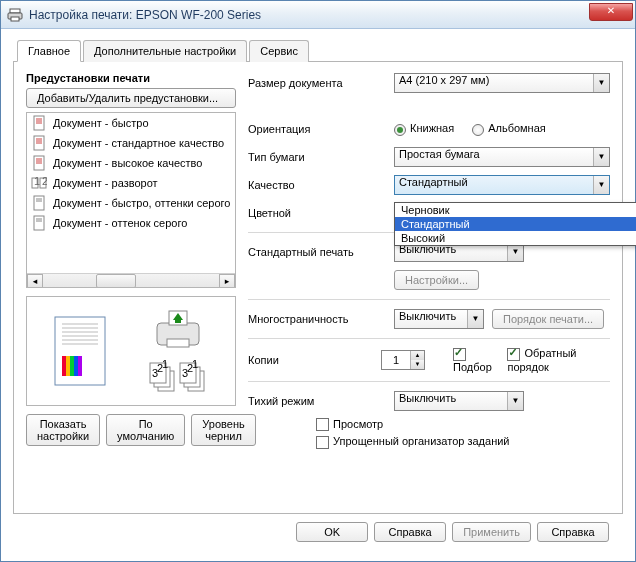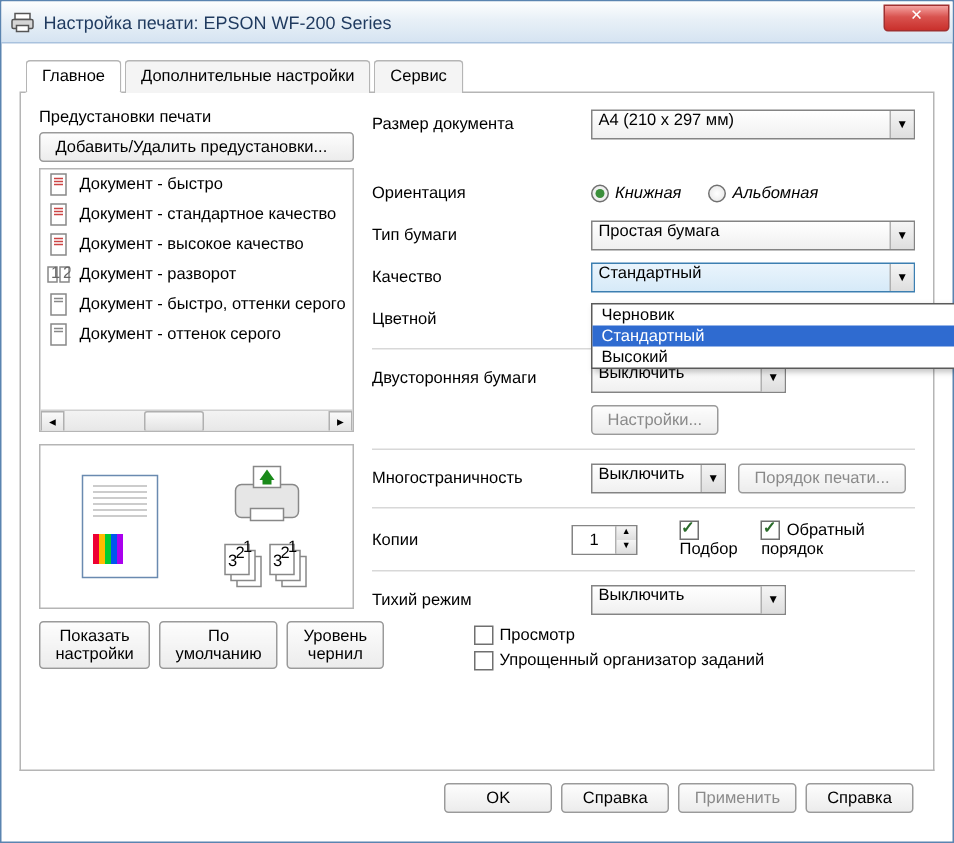--- a/index.html
+++ b/index.html
@@ -8,40 +8,40 @@
 .titlebar { height: 28px; background: linear-gradient(#fdfefe, #e8f0f7 45%, #d6e4f2); border-bottom: 1px solid #a9c2de; display: flex; align-items: center; padding: 0 2px 0 6px; }
 .titlebar .ticon { width: 16px; height: 16px; margin-right: 6px; }
 .titlebar .title { flex: 1; color: #1f3a5f; font-size: 12px; }
 .closebtn { width: 44px; height: 18px; background: linear-gradient(#f5a3a1,#d9534f 45%,#c9302c); border: 1px solid #a03030; border-radius: 0 0 3px 3px; color: #fff; text-align: center; line-height: 14px; font-size: 10px; cursor: pointer; margin-top:-6px;}
 .client { padding: 10px 12px 12px; }
 .tabs { display: flex; border-bottom: 1px solid #b5b5b5; padding-left: 4px; }
 .tab { padding: 4px 10px; border: 1px solid #b5b5b5; border-bottom: none; background: #f4f4f4; margin-right: 2px; border-radius: 3px 3px 0 0; cursor: pointer; position: relative; top: 1px; }
 .tab.active { background: #fff; border-bottom: 1px solid #fff; }
 .panel { border: 1px solid #b5b5b5; border-top: none; padding: 10px 12px 10px 12px; height: 452px; display: flex; gap: 12px; }
 .leftcol { width: 210px; display: flex; flex-direction: column; }
-.section-title { font-weight: normal; margin-bottom: 4px; }
+.section-title { font-weight: bold; margin-bottom: 4px; }
 .btn { background: linear-gradient(#fdfdfd,#ececec); border: 1px solid #9a9a9a; border-radius: 3px; padding: 3px 10px; cursor: pointer; }
 .btn:disabled, .btn.disabled { color: #8a8a8a; }
 .presets-box { border: 1px solid #b5b5b5; background: #fff; height: 176px; margin-top: 4px; overflow: hidden; }
 .preset-item { display: flex; align-items: center; padding: 2px 4px; gap: 6px; cursor: pointer; white-space: nowrap; }
 .preset-icon { width: 16px; height: 16px; flex: none; }
 .hscroll { height: 16px; border-top: 1px solid #d0d0d0; background: linear-gradient(#f3f3f3,#e6e6e6); display: flex; }
 .hscroll .arrow { width: 16px; border: 1px solid #b0b0b0; background: linear-gradient(#fafafa,#e3e3e3); text-align:center; line-height:12px; font-size:9px; cursor:pointer;}
 .hscroll .track { flex:1; position:relative; }
 .hscroll .thumb { position:absolute; left:30%; width:40px; height:14px; top:0; border:1px solid #b0b0b0; border-radius:2px; background: linear-gradient(#fafafa,#e3e3e3);}
 .preview-box { border: 1px solid #b5b5b5; background: #fff; height: 110px; margin-top: 8px; display:flex; align-items:center; justify-content:space-around; padding:6px; }
 .left-buttons { margin-top: 8px; display:flex; flex-direction:row; gap:6px; }
 .left-buttons .row2 { display:flex; gap:6px; }
 .rightcol { flex:1; display:flex; flex-direction:column; gap:6px; }
 .row { display:flex; align-items:center; min-height:22px; gap:8px; }
 .row > label { width: 138px; }
 .select { flex:1; height:20px; border:1px solid #848484; background:linear-gradient(#fff,#f0f0f0); padding:0 18px 0 4px; position:relative; cursor:pointer; }
 .select .arrow { position:absolute; right:0; top:0; width:16px; height:18px; border-left:1px solid #b0b0b0; background:linear-gradient(#f5f5f5,#dedede); text-align:center; line-height:17px; font-size:8px;}
 .select.highlight { border:1px solid #3c7fb1; background:linear-gradient(#eaf4fc,#d6eaf8); }
-.radio-group { display:flex; align-items:flex-start; gap:18px;font-style:italic; }
+.radio-group { display:flex; align-items:flex-start; gap:18px; }
 .radio-dot { width:12px; height:12px; border:1px solid #707070; border-radius:50%; display:inline-block; vertical-align:middle; margin-right:4px; position:relative; background:radial-gradient(#fff,#e4e4e4);}
 .radio-dot.checked::after { content:''; position:absolute; left:2px; top:2px; width:6px; height:6px; border-radius:50%; background:#3b8f3b;}
 .spin { width:44px; height:20px; border:1px solid #848484; display:flex; }
 .spin input { border:none; width:28px; text-align:center; font-size:11px; }
 .spin .spbtns { width:14px; display:flex; flex-direction:column; }
 .spin .spbtns div { flex:1; border-left:1px solid #b0b0b0; background:linear-gradient(#f5f5f5,#dedede); font-size:6px; text-align:center; line-height:8px; cursor:pointer;}
 .chk { width:13px; height:13px; border:1px solid #707070; display:inline-block; vertical-align:middle; margin-right:4px; background:#fff; position:relative;}
 .chk.checked::after { content:'✓'; position:absolute; left:0; top:-3px; font-size:11px; color:#2a6b2a; font-weight:bold;}
 .sep { border-top:1px solid #d8d8d8; margin:2px 0; }
 .footer { display:flex; justify-content:flex-end; gap:6px; padding: 8px 14px 0; }
@@ -217,21 +217,21 @@
         <div class="dropdown-list" style="left:146px; top:130px; width:264px;">
           <div>Черновик</div>
           <div class="sel">Стандартный</div>
           <div>Высокий</div>
         </div>
         <div class="row">
           <label>Цветной</label>
         </div>
         <div class="sep"></div>
         <div class="row">
-          <label>Двусторонняя бумаги</label>
+          <label>Стандартный печать</label>
           <div class="select" style="flex:0 0 130px"><span>Выключить</span><div class="arrow">▼</div></div>
         </div>
         <div class="row">
             <label></label>
             <button class="btn disabled" disabled="">Настройки...</button>
           </div>
         <div class="sep"></div>
         <div class="row">
           <label>Многостраничность</label>
           <div class="select" style="flex:0 0 90px"><span>Выключить</span><div class="arrow">▼</div></div>

